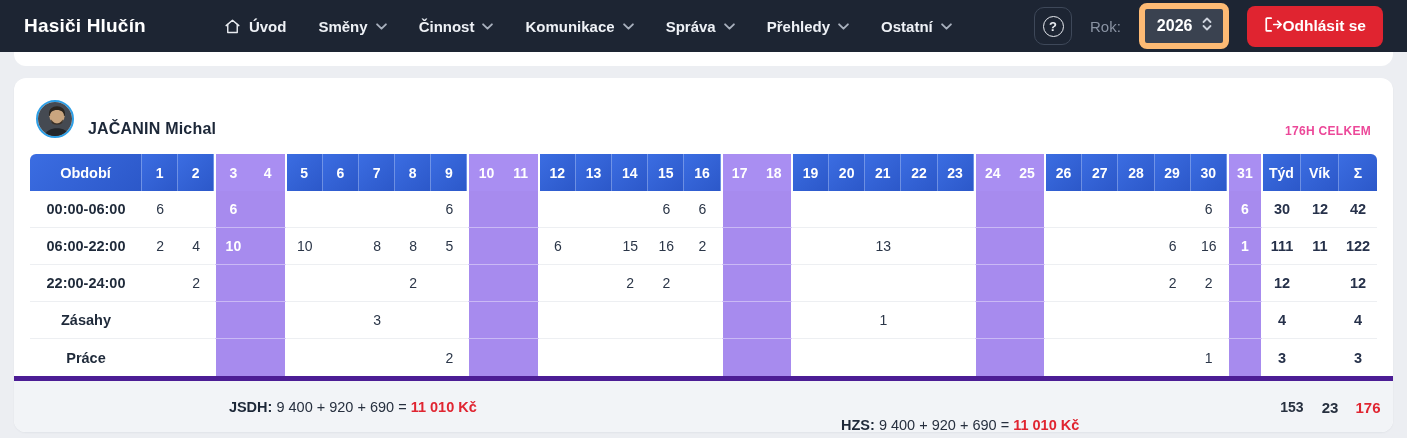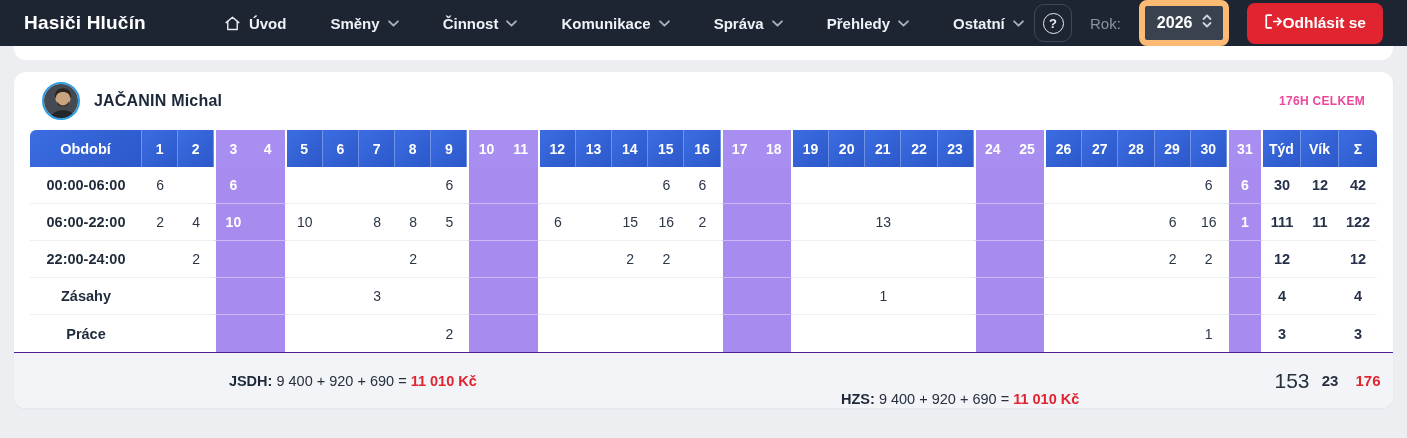--- a/index.html
+++ b/index.html
@@ -5,26 +5,26 @@
   * { box-sizing: border-box; }
   html,body { margin:0; padding:0; }
   body {
     width:1407px; height:438px; overflow:hidden;
     background:#eceef2;
     font-family:"Liberation Sans", sans-serif;
     color:#222e40;
   }
   
   .navbar {
-    height:46px; background:#1d2533;
+    height:52px; background:#1d2533;
     display:flex; align-items:center;
     padding:0 24px;
   }
   .brand { color:#fff; font-size:19px; font-weight:800; letter-spacing:.2px; white-space:nowrap; }
-  .nav-items { display:flex; align-items:center; gap:44px; margin-left:78px; }
+  .nav-items { display:flex; align-items:center; gap:32px; margin-left:78px; }
   .nav-item { display:flex; align-items:center; gap:8px; color:#eef1f6; font-size:15px; font-weight:600; cursor:pointer; white-space:nowrap; }
   .nav-item svg { display:block; }
   .nav-right { margin-left:auto; display:flex; align-items:center; gap:18px; }
   .help-btn {
     width:38px; height:38px; border:1px solid #3e4859; border-radius:10px;
     display:flex; align-items:center; justify-content:center; cursor:pointer; background:transparent;
   }
   .help-circ {
     width:21px; height:21px; border:1.7px solid #e8ebf0; border-radius:50%;
     color:#e8ebf0; font-size:13px; font-weight:700;
@@ -37,21 +37,21 @@
     padding:7px 10px 7px 12px; display:flex; align-items:center; gap:9px; cursor:pointer;
   }
   .logout-btn {
     background:#e02430; border:none; border-radius:8px; cursor:pointer;
     color:#fff; font-size:15.5px; font-weight:700; font-family:inherit;
     padding:10px 17px; display:flex; align-items:center; 
   }
   
   .top-strip { background:#fff; margin:0 14px; height:14px; border-radius:0 0 12px 12px; }
   .card { background:#fff; margin:12px 14px 0; border-radius:12px; box-shadow:0 1px 2px rgba(20,30,50,.05); }
-  .member { display:flex; align-items:center; padding:16px 28px; height:58px; }
+  .member { display:flex; align-items:flex-end; padding:16px 22px; height:76px; }
   .avatar { width:38px; height:38px; border-radius:50%; border:2px solid #2e9fe6; overflow:hidden; flex:none; }
   .avatar svg { display:block; }
   .member-name { margin-left:14px; font-size:16px; font-weight:800; color:#1c2738; letter-spacing:.2px; }
   .member-total { margin-left:auto; font-size:12px; font-weight:700; color:#ec4899; letter-spacing:.3px; }
   
   .table-wrap { padding:0 16px; }
   .trow { display:grid; grid-template-columns:112px repeat(31, 1fr) 38px 38px 38px; }
   .hcell {
     height:37px; display:flex; align-items:center; justify-content:center;
     background:linear-gradient(135deg,#3b6de2,#2c58c9);
@@ -66,30 +66,30 @@
   .dcell {
     height:37px; display:flex; align-items:center; justify-content:center;
     font-size:14px; color:#2b3648; border-bottom:1px solid #edeff2; background:#fff;
   }
   .dcell.weekend { background:#a78bee; border-bottom:1px solid rgba(255,255,255,.4); color:#fff; font-weight:700; }
   .rlabel { font-weight:700; font-size:14.5px; color:#1f2a3a; }
   .sum-cell { font-weight:700; font-size:14.5px; color:#26314a; }
   .lastrow .dcell { border-bottom:none; }
   
   .tfoot {
-    background:#f2f4f7; border-top:1px solid #4c1d95; border-radius:0 0 12px 12px;
+    background:#f2f4f7; border-top:5px solid #4c1d95; border-radius:0 0 12px 12px;
     height:56px; padding:0 6px;
     display:grid; grid-template-columns:112px repeat(31, 1fr) 38px 38px 38px; align-items:center;
   }
   .fd { font-size:14.5px; color:#27303f; text-align:center; white-space:nowrap; }
   .fd b { font-weight:800; color:#1d2838; }
   .red { color:#e02531; font-weight:800; }
   .foot-jsdh { grid-column:2/14; }
   .foot-hzs  { grid-column:19/30;margin-top:36px; }
-  .foot-tyd  { grid-column:33; font-weight:400; font-size:21px; }
+  .foot-tyd  { grid-column:33; font-weight:700; font-size:14px; }
   .foot-vik  { grid-column:34; font-weight:800; font-size:15px; }
   .foot-sum  { grid-column:35; font-weight:800; font-size:15px; }
 </style>
 </head>
 <body>
 
 <div class="navbar">
   <div class="brand">Hasiči Hlučín</div>
   <div class="nav-items" id="nav-items">
       <div class="nav-item">

